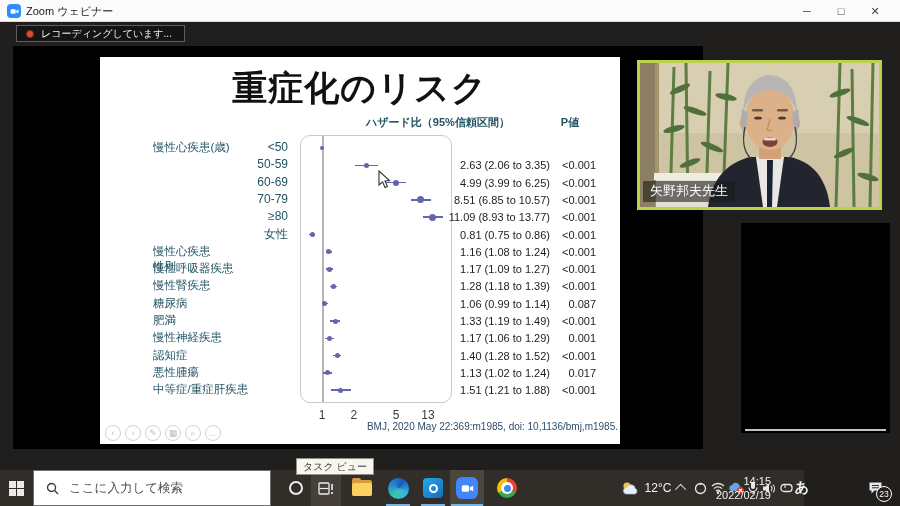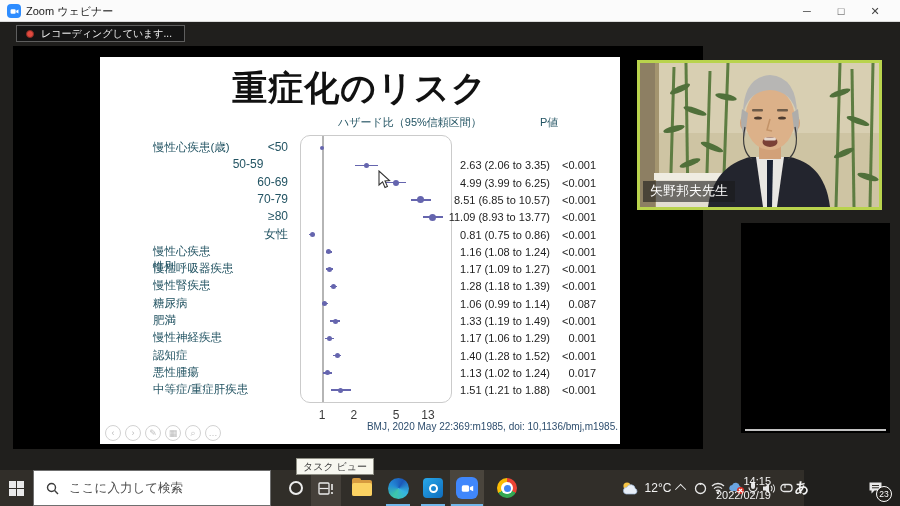--- a/index.html
+++ b/index.html
@@ -21,21 +21,21 @@
 
   .rec-badge{position:absolute;left:16px;top:25px;height:17px;display:flex;align-items:center;gap:7px;
     padding:0 12px 0 9px;background:#141414;border:1px solid #5e5e5e;}
   .rec-dot{width:8px;height:8px;border-radius:50%;background:#e04a3f;border:1px solid #8a2b24;}
   .rec-label{font-size:10px;color:#f2f2f2;white-space:nowrap;}
 
   
   .slide{position:absolute;left:100px;top:57px;width:520px;height:387px;background:#fff;}
   .slide-title{position:absolute;left:0;right:0;top:8px;text-align:center;font-size:35px;
     font-weight:600;color:#111;letter-spacing:1px;}
-  .hdr{position:absolute;font-size:11px;color:#235463;white-space:nowrap;}
+  .hdr{position:absolute;font-size:11px;color:#235463;text-align:center;white-space:nowrap;font-weight:bold;}
   .hdr-hr{left:238px;width:200px;top:58px;}
   .hdr-p{left:440px;width:60px;top:58px;}
   .plot-box{position:absolute;left:200px;top:78px;width:152px;height:268px;
     border:1.5px solid #cbcbcb;border-radius:10px;background:#fff;}
   .ref-line{position:absolute;left:222px;top:79px;width:1.5px;height:266px;background:#b5b5b5;}
   #forest-rows{position:absolute;left:0;top:0;right:0;bottom:0;}
   .f-group{position:absolute;font-size:11.5px;color:#235463;white-space:nowrap;height:15px;line-height:15px;}
   .f-sub{position:absolute;font-size:12px;color:#235463;text-align:right;height:15px;line-height:15px;}
   .f-ci{position:absolute;height:1.6px;background:#6565ae;}
   .f-dot{position:absolute;background:#6565ae;border-radius:50%;}
@@ -131,21 +131,21 @@
     <div class="slide" style="left:87px;top:11px;">
       <div class="slide-title">重症化のリスク</div>
       <div class="hdr hdr-hr">ハザード比（95%信頼区間）</div>
       <div class="hdr hdr-p">P値</div>
       <div class="plot-box"></div>
       <div class="ref-line"></div>
       <div id="forest-rows">
           <div class="f-group" style="left: 53px; top: 83px;">慢性心疾患(歳)</div>
           <div class="f-sub" style="left: 108px; width: 80px; top: 83px;">&lt;50</div>
           <div class="f-dot" style="left: 220px; top: 89px; width: 4px; height: 4px;"></div>
-          <div class="f-sub" style="left: 108px; width: 80px; top: 100.3px; text-align: center;">50-59</div>
+          <div class="f-sub" style="left: 108px; width: 80px; top: 100.3px;">50-59</div>
           <div class="f-ci" style="left: 255.27px; top: 107.5px; width: 22.3848px;"></div>
           <div class="f-dot" style="left: 264.015px; top: 105.8px; width: 5px; height: 5px;"></div>
           <div class="f-val" style="left: 330px; width: 120px; top: 101.3px;">2.63 (2.06 to 3.35)</div>
           <div class="f-p" style="left: 452px; width: 44px; top: 101.3px;">&lt;0.001</div>
           <div class="f-sub" style="left: 108px; width: 80px; top: 117.6px;">60-69</div>
           <div class="f-ci" style="left: 285.703px; top: 124.8px; width: 20.6602px;"></div>
           <div class="f-dot" style="left: 292.999px; top: 122.6px; width: 6px; height: 6px;"></div>
           <div class="f-val" style="left: 330px; width: 120px; top: 118.6px;">4.99 (3.99 to 6.25)</div>
           <div class="f-p" style="left: 452px; width: 44px; top: 118.6px;">&lt;0.001</div>
           <div class="f-sub" style="left: 108px; width: 80px; top: 134.9px;">70-79</div>

